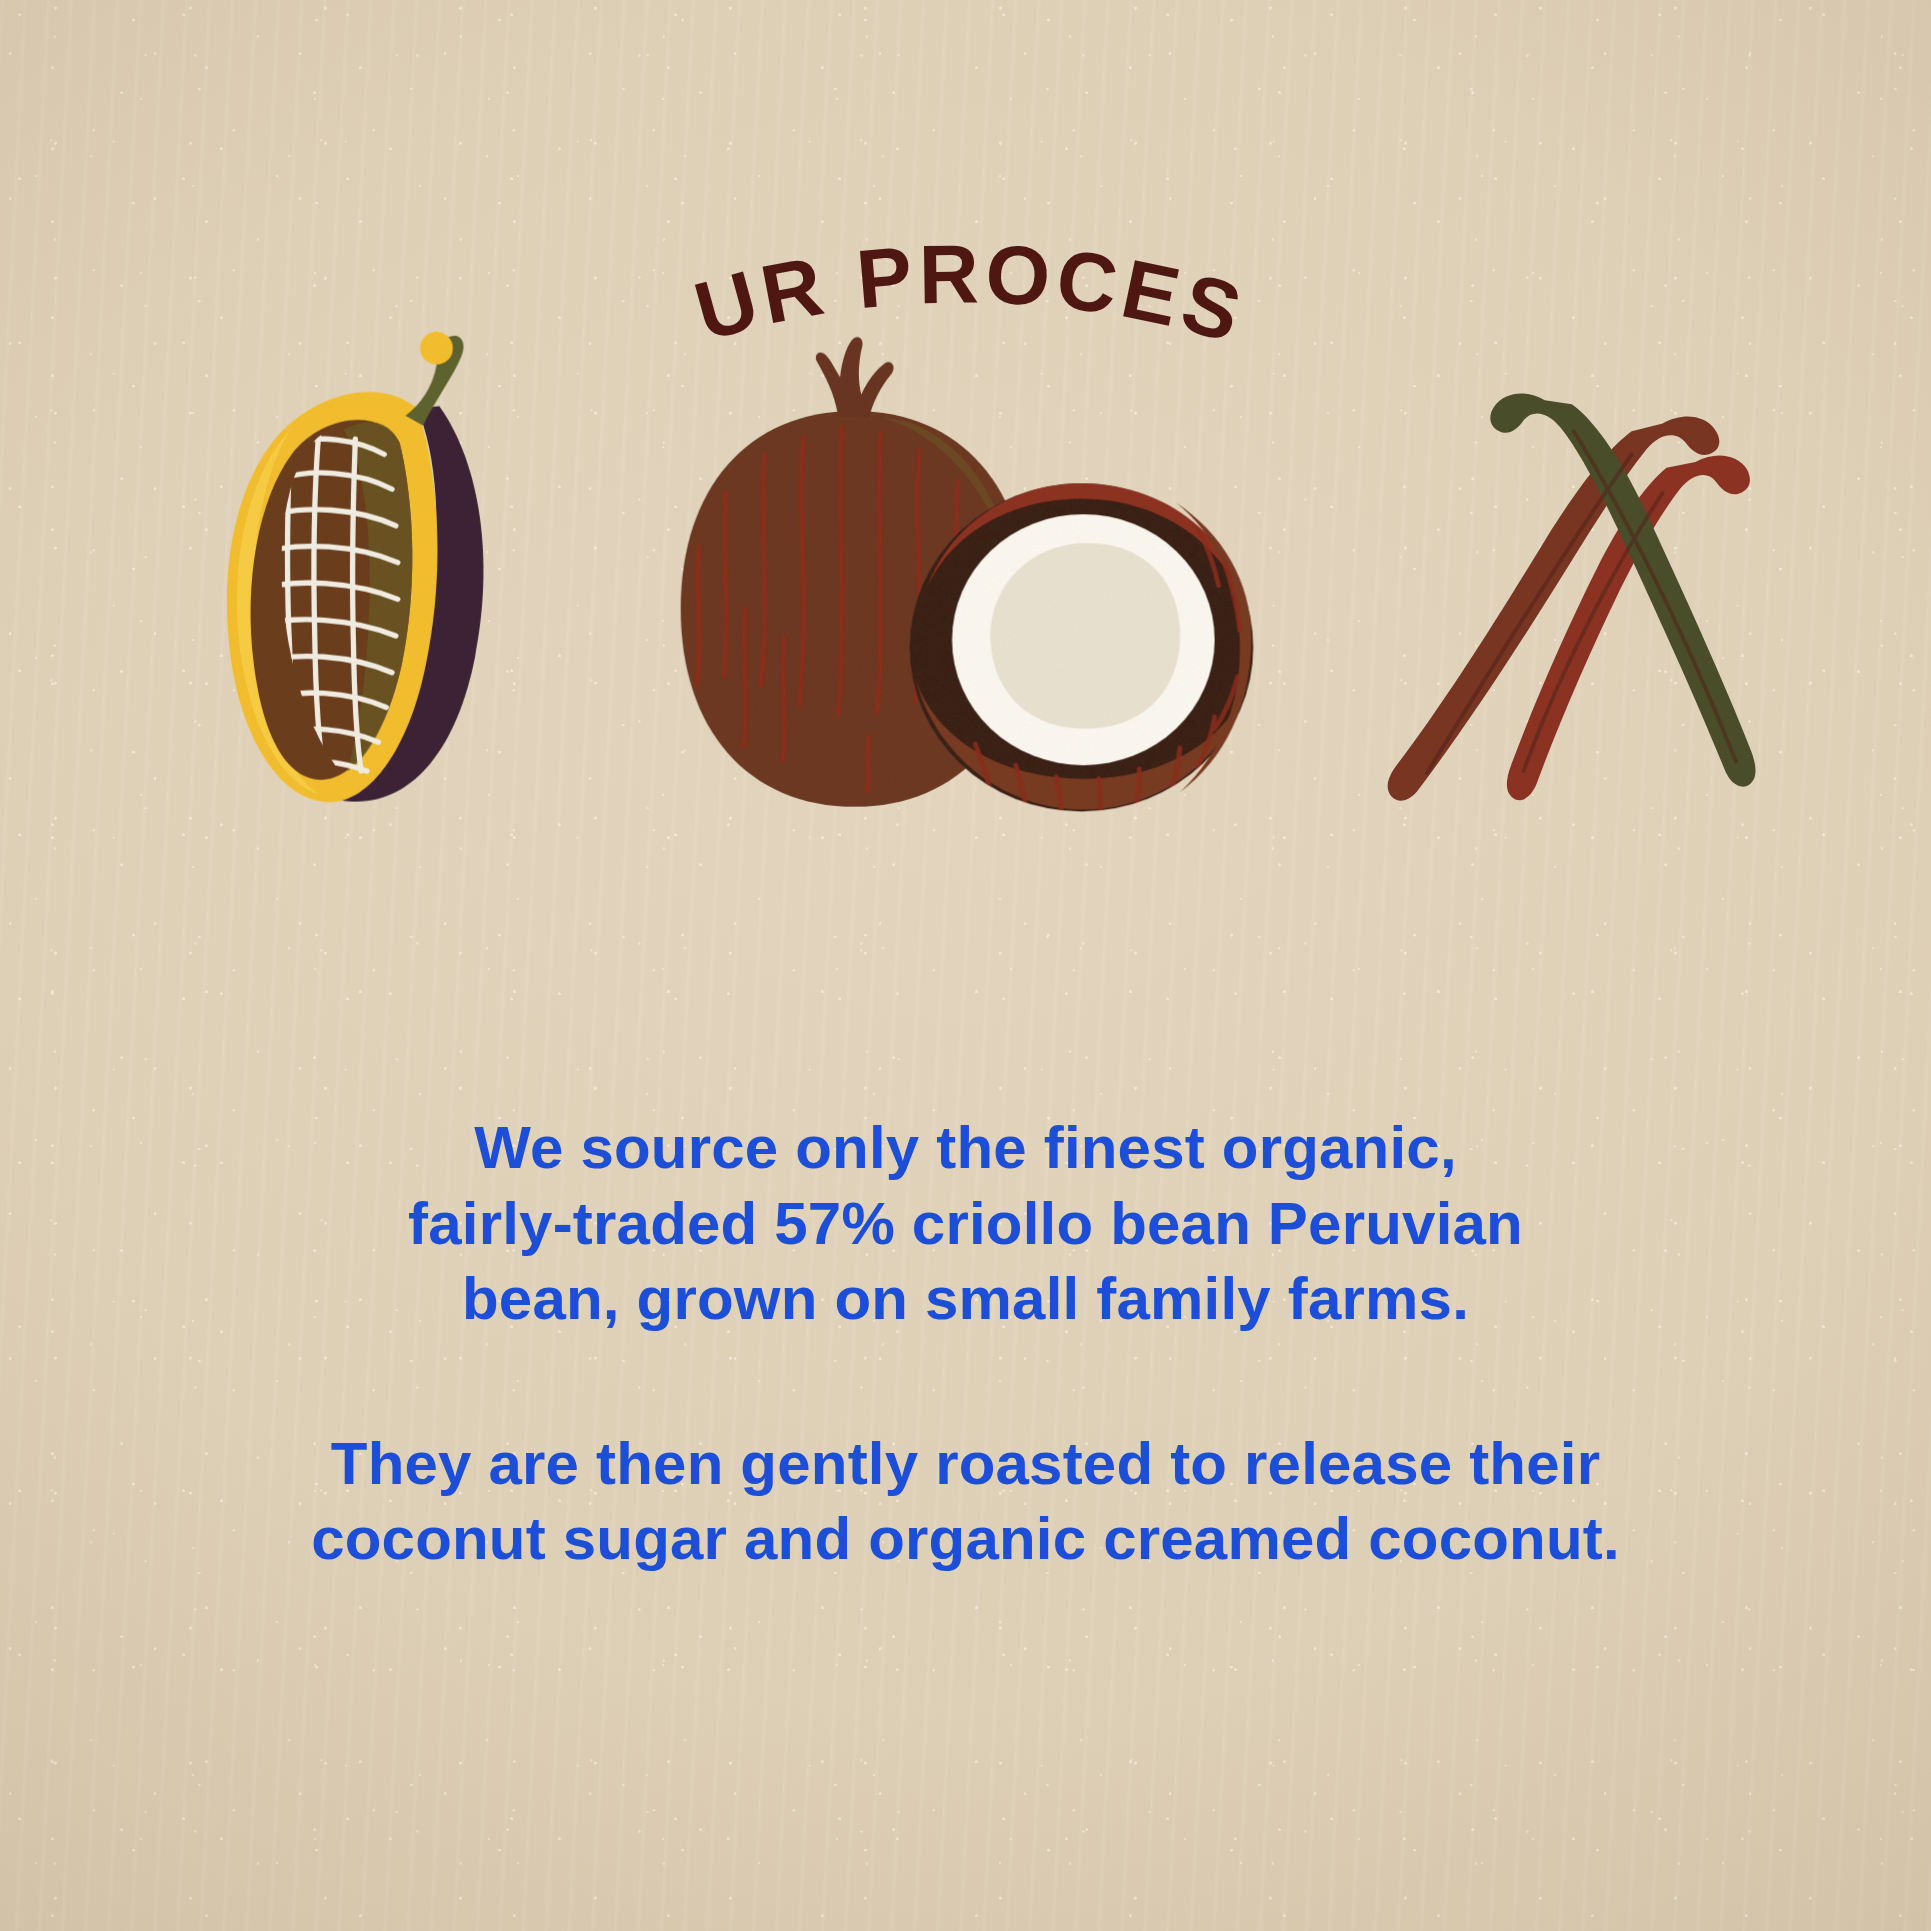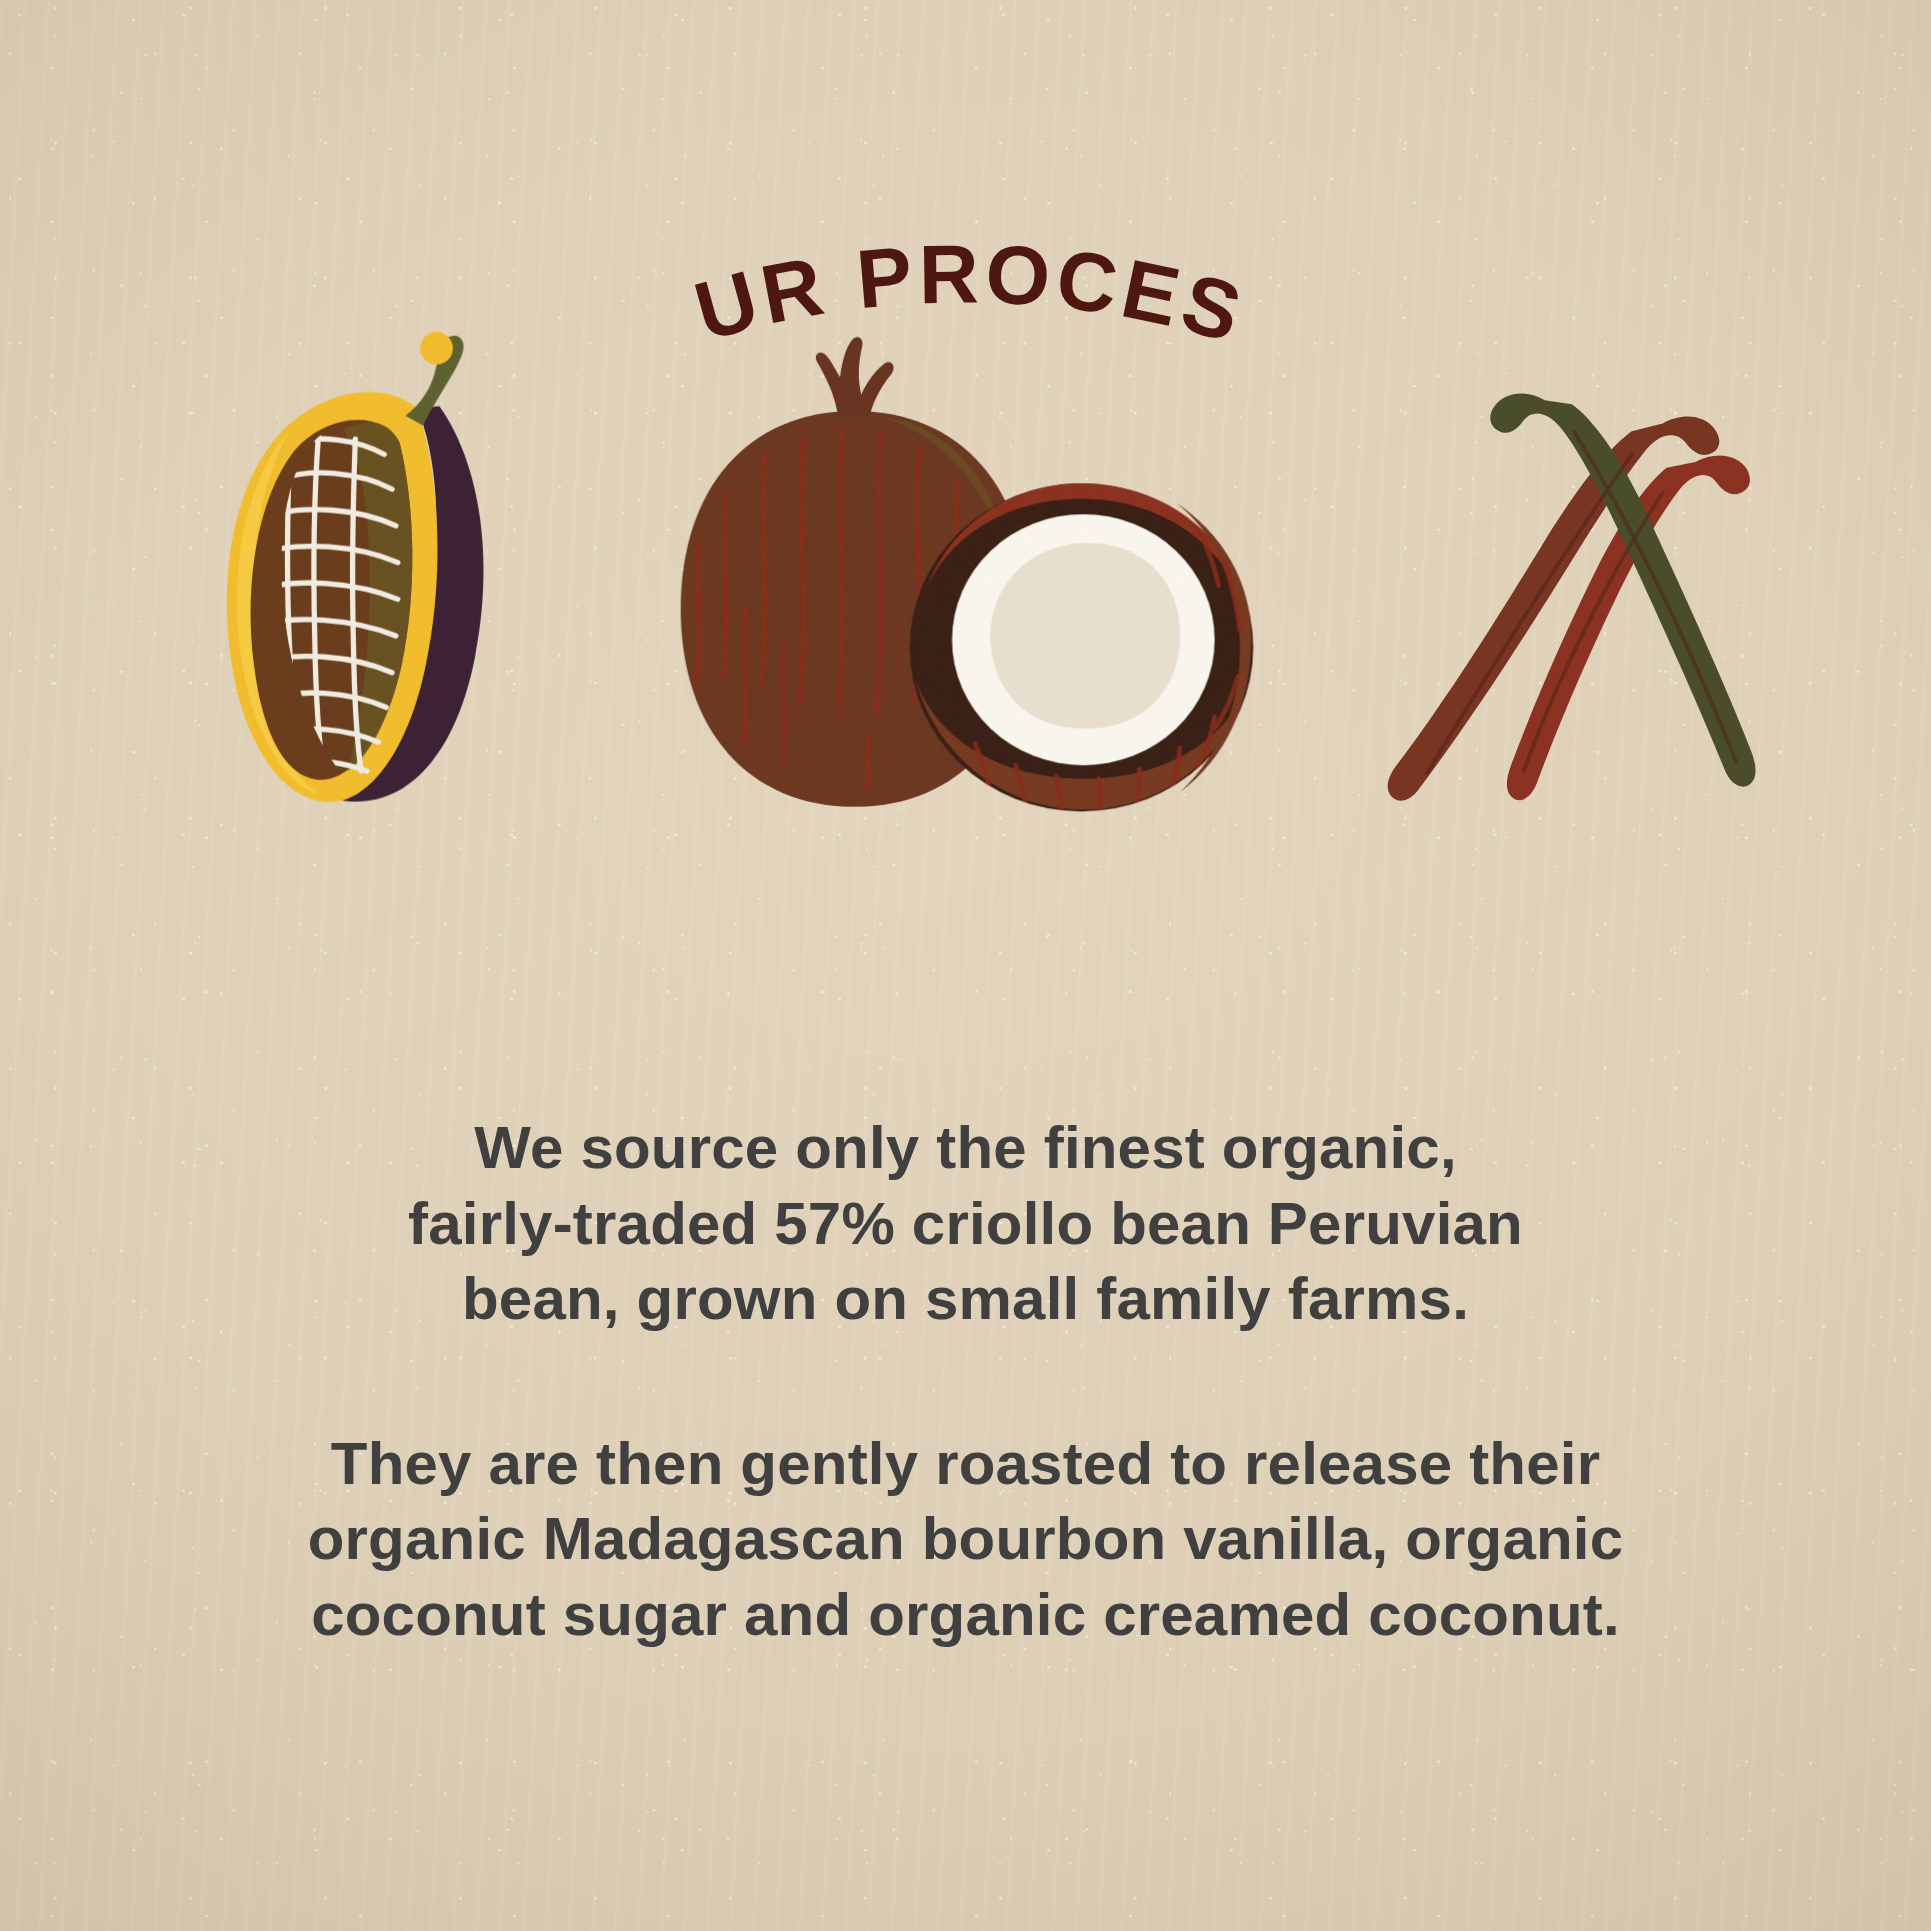--- a/index.html
+++ b/index.html
@@ -106,21 +106,21 @@
     width: 1931px;
     text-align: center;
     color: #4a1710;
   }
   .para {
     font-family: "Liberation Sans Narrow", "Liberation Sans", sans-serif;
     font-weight: 700;
     font-size: 60px;
     line-height: 1.26;
     letter-spacing: 0.2px;
-    color: #404040;
+    color: #1d4ed8;
     margin: 0 auto;
     width: 1429px;
     -webkit-font-smoothing: antialiased;
   }
   .para-1 { margin-bottom: 89px; }
   .para span { display: block; }
 </style>
 </head>
 <body>
 
@@ -262,20 +262,19 @@
   <div class="copy">
 
     <p class="para para-1">
       <span>We source only the finest organic,</span>
       <span>fairly-traded 57% criollo bean Peruvian</span>
       <span>bean, grown on small family farms.</span>
     </p>
 
     <p class="para para-2">
       <span>They are then gently roasted to release their</span>
-      <span>organic Madagascan bourbon vanilla, organic</span>
       <span>coconut sugar and organic creamed coconut.</span>
     </p>
 
   </div>
 
 </div>
 
 
 </body></html>

